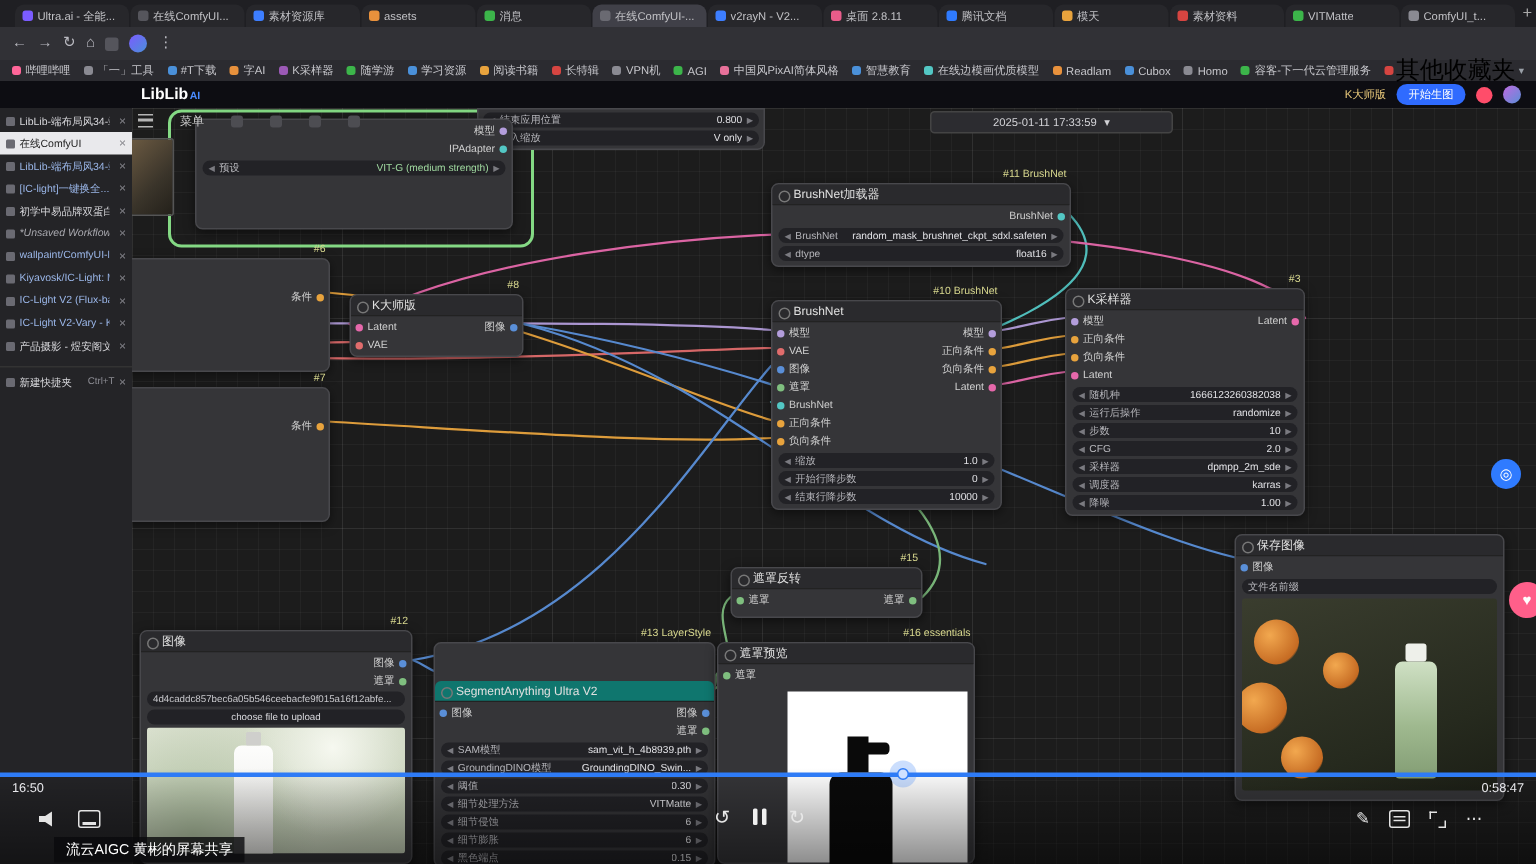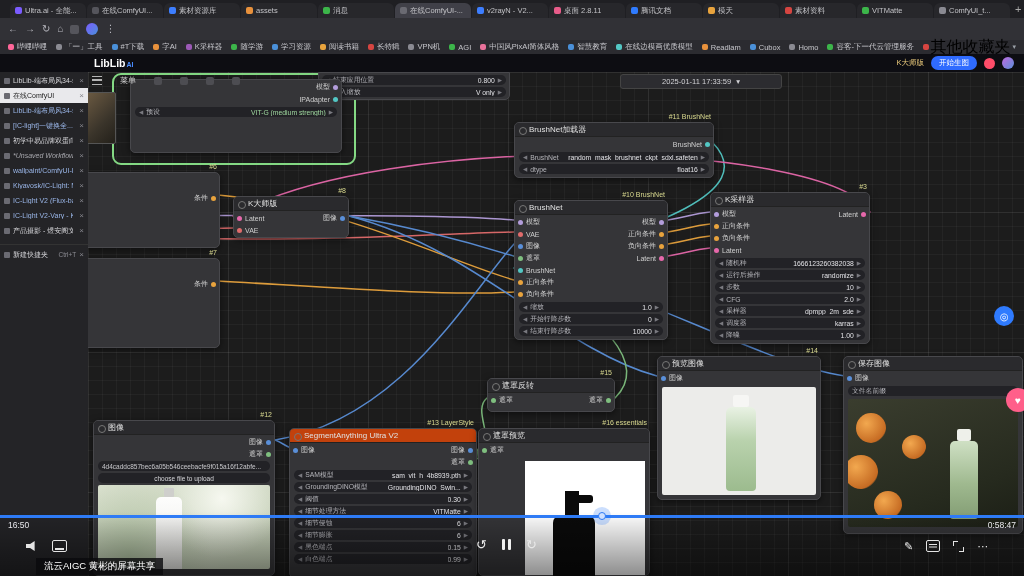--- a/index.html
+++ b/index.html
@@ -696,38 +696,22 @@
       <div class="col">
 
       <div class="port out">
             <span class="dot" style="background: rgb(127, 191, 127);"></span>
             <span class="pname">遮罩</span>
           </div>
         </div>
     </div>
   </div>
 
-  <div class="node" style="left:657px;top:356px;width:164px;height:144px;overflow:visible;">
-    <div class="node-tag">#14</div>
-    <div class="node-header">预览图像</div>
-    <div class="ports">
-      <div class="col">
-
-      <div class="port in">
-            <span class="dot" style="background: rgb(90, 143, 216);"></span>
-            <span class="pname">图像</span>
-          </div>
-        </div>
-    </div>
-    <div class="img-area preview-img">
-      <div class="bottle-green"></div>
-    </div>
-  </div>
-
-  <div class="node" style="left:843px;top:356px;width:180px;height:178px;">
+
+  <div class="node" style="left:823px;top:356px;width:180px;height:178px;">
     <div class="node-header">保存图像</div>
     <div class="ports">
       <div class="col">
 
       <div class="port in">
             <span class="dot" style="background: rgb(90, 143, 216);"></span>
             <span class="pname">图像</span>
           </div>
         </div>
     </div>
@@ -766,21 +750,21 @@
     </div>
     <div class="pill">4d4caddc857bec6a05b546ceebacfe9f015a16f12abfe...</div>
     <div class="pill upload">choose file to upload</div>
     <div class="img-area load-photo">
       <div class="bottle-white"></div>
     </div>
   </div>
 
   <div class="node" style="left:289px;top:428px;width:188px;height:150px;overflow:visible;">
     <div class="node-tag">#13 LayerStyle</div>
-    <div class="node-header" style="background:#c2410c;">SegmentAnything Ultra V2</div>
+    <div class="node-header" style="background:#0f766e;margin-top:25px;">SegmentAnything Ultra V2</div>
     <div class="ports">
       <div class="col">
 
       <div class="port in">
             <span class="dot" style="background: rgb(90, 143, 216);"></span>
             <span class="pname">图像</span>
           </div>
         </div>
       <div class="col">
 

